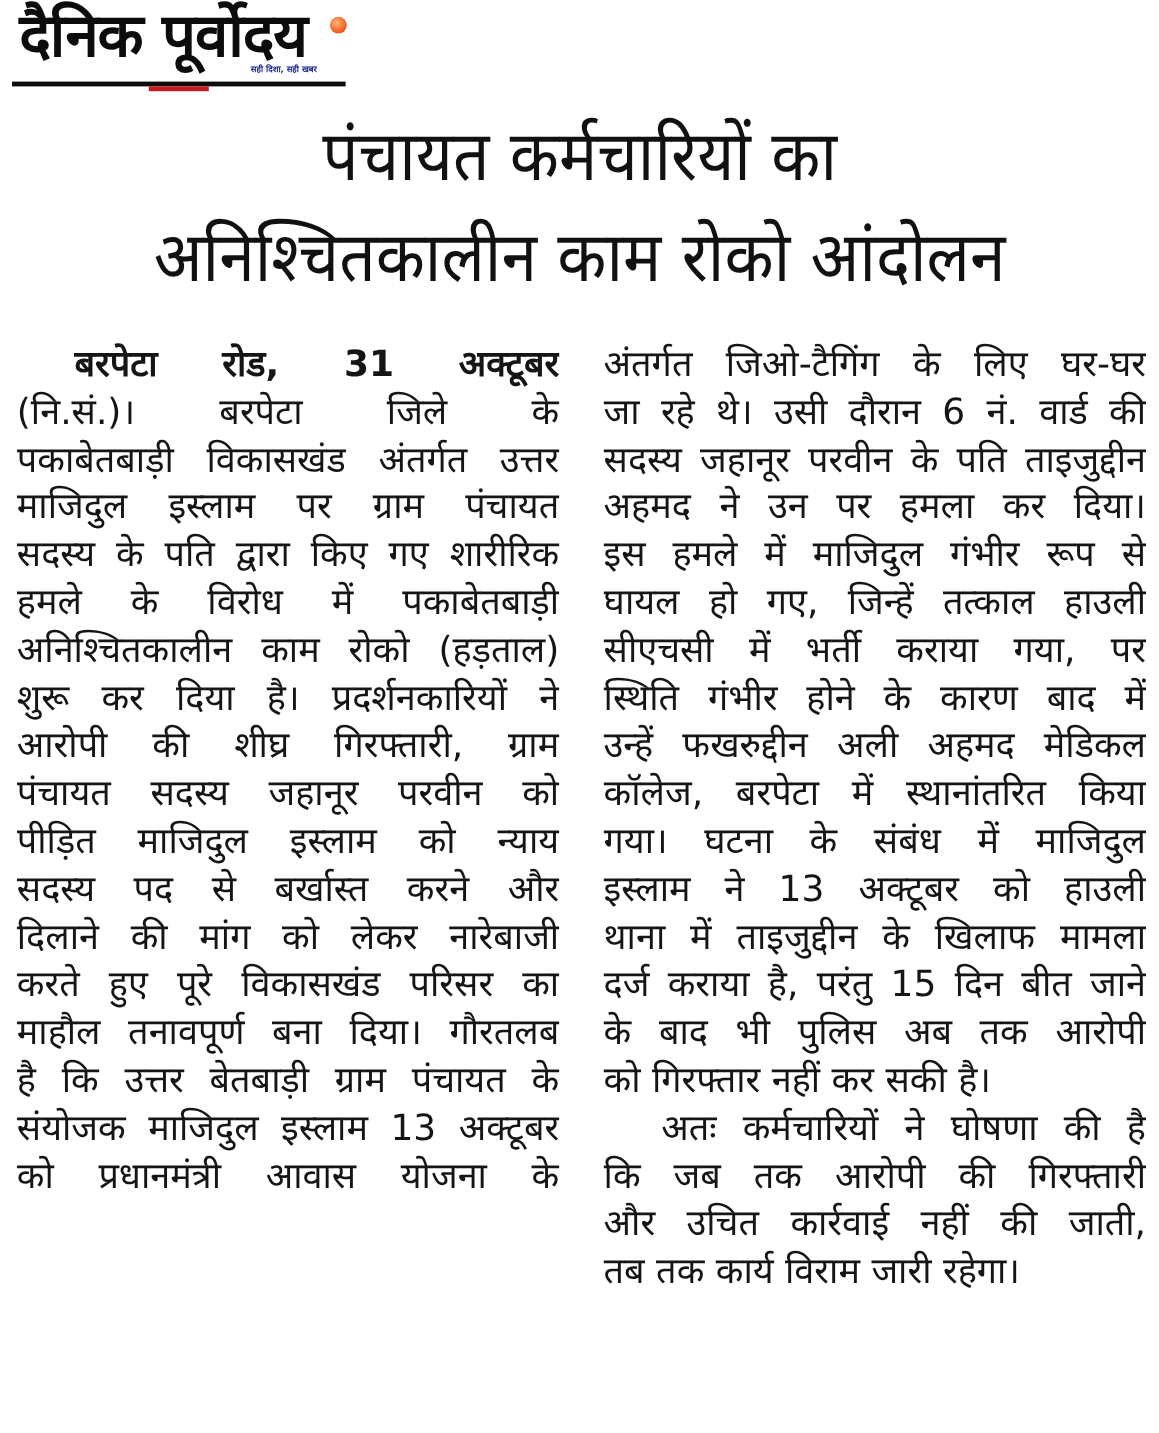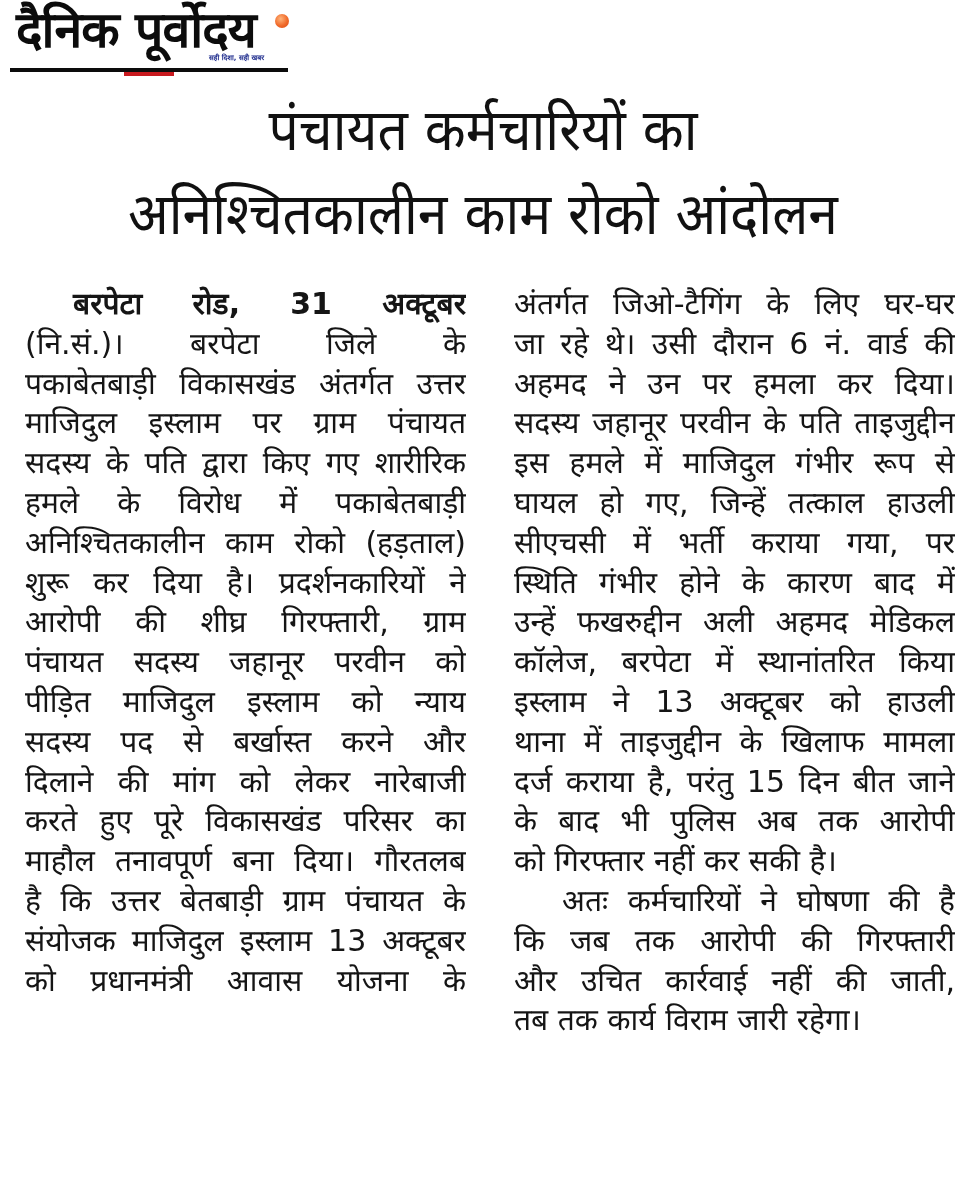--- a/index.html
+++ b/index.html
@@ -34,21 +34,21 @@
   .headline .line { display: block; white-space: nowrap; }
 
   .col {
     position: absolute; top: 284px; width: 452px;
     font-size: 30px; line-height: 39.8px; color: #151515;
   }
   .col-left { left: 14px; }
   .col-right { left: 503px; }
   .col .ln {
     display: block; height: 39.8px; white-space: nowrap; overflow: hidden;
-    text-align: justify; text-align-last: justify; margin-left: 11px;
+    text-align: justify; text-align-last: justify;
   }
   .col .ln.last { text-align-last: left; }
   .col .ln.indent { padding-left: 48px; }
   .dateline { font-weight: bold; }
 </style>
 </head>
 <body>
 
 <div class="masthead">
   <div class="logo-text">दैनिक पूर्वोदय</div>
@@ -80,28 +80,29 @@
   <span class="ln">करते हुए पूरे विकासखंड परिसर का</span>
   <span class="ln">माहौल तनावपूर्ण बना दिया। गौरतलब</span>
   <span class="ln">है कि उत्तर बेतबाड़ी ग्राम पंचायत के</span>
   <span class="ln">संयोजक माजिदुल इस्लाम 13 अक्टूबर</span>
   <span class="ln">को प्रधानमंत्री आवास योजना के</span>
 </div>
 
 <div class="col col-right">
   <span class="ln">अंतर्गत जिओ-टैगिंग के लिए घर-घर</span>
   <span class="ln">जा रहे थे। उसी दौरान 6 नं. वार्ड की</span>
+  <span class="ln">सदस्य जहानूर परवीन के पति ताइजुद्दीन</span>
   <span class="ln">अहमद ने उन पर हमला कर दिया।</span>
-  <span class="ln">सदस्य जहानूर परवीन के पति ताइजुद्दीन</span>
   <span class="ln">इस हमले में माजिदुल गंभीर रूप से</span>
   <span class="ln">घायल हो गए, जिन्हें तत्काल हाउली</span>
   <span class="ln">सीएचसी में भर्ती कराया गया, पर</span>
   <span class="ln">स्थिति गंभीर होने के कारण बाद में</span>
   <span class="ln">उन्हें फखरुद्दीन अली अहमद मेडिकल</span>
   <span class="ln">कॉलेज, बरपेटा में स्थानांतरित किया</span>
+  <span class="ln">गया। घटना के संबंध में माजिदुल</span>
   <span class="ln">इस्लाम ने 13 अक्टूबर को हाउली</span>
   <span class="ln">थाना में ताइजुद्दीन के खिलाफ मामला</span>
   <span class="ln">दर्ज कराया है, परंतु 15 दिन बीत जाने</span>
   <span class="ln">के बाद भी पुलिस अब तक आरोपी</span>
   <span class="ln last">को गिरफ्तार नहीं कर सकी है।</span>
   <span class="ln indent">अतः कर्मचारियों ने घोषणा की है</span>
   <span class="ln">कि जब तक आरोपी की गिरफ्तारी</span>
   <span class="ln">और उचित कार्रवाई नहीं की जाती,</span>
   <span class="ln last">तब तक कार्य विराम जारी रहेगा।</span>
 </div>

